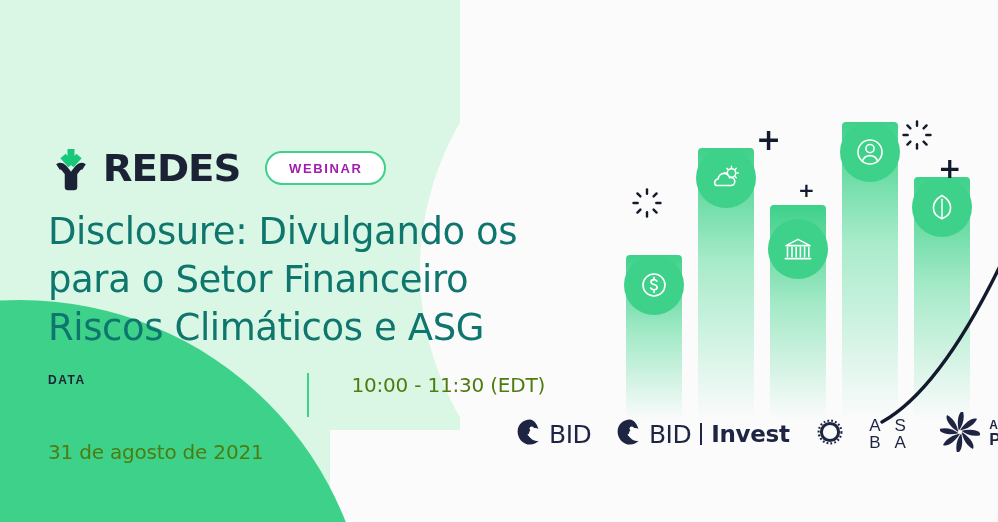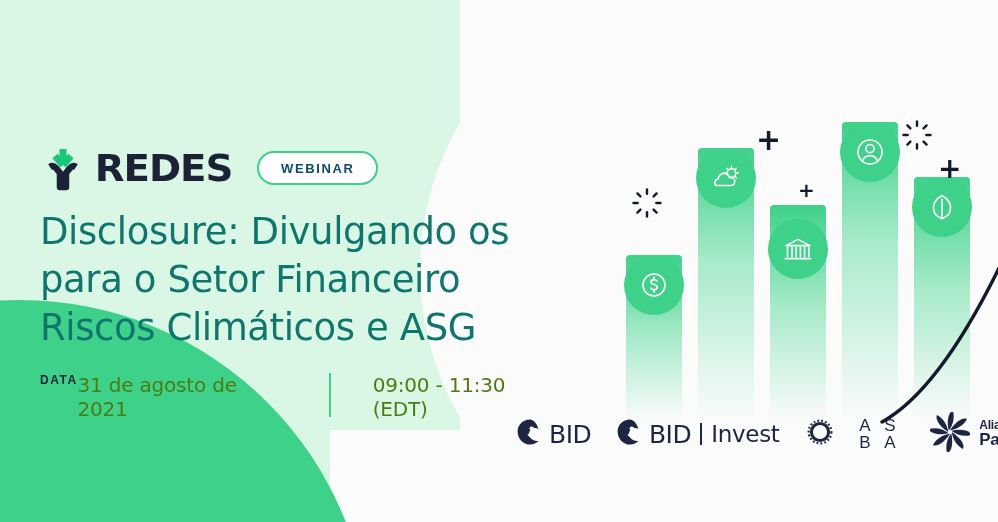--- a/index.html
+++ b/index.html
@@ -34,48 +34,48 @@
     width:620px;height:600px;border-radius:50% 0 0 50%;
     background:#fbfbfc;
   }
   .bg-white-bottom{
     position:absolute;left:330px;top:430px;
     width:700px;height:160px;
     background:#fbfbfc;
   }
 
   
-  .content{position:absolute;left:40px;top:0;width:520px;height:400px;}
+  .content{position:absolute;left:48px;top:0;width:520px;height:400px;}
 
   .logo-row{position:absolute;top:145px;left:0;display:flex;align-items:center;}
   .redes-mark{width:46px;height:46px;margin-right:10px;flex:0 0 auto;}
   .redes-word{
     font-size:38px;font-weight:bold;color:#1b2235;
     letter-spacing:-1px;line-height:1;
     font-family:"DejaVu Sans", sans-serif;
     transform:scaleX(1.02);
   }
   .pill{
     margin-left:26px;
     border:2px solid #3ed18a;border-radius:20px;
     background:#ffffff;
     padding:9px 22px 8px 22px;
     font-size:13px;font-weight:bold;letter-spacing:1.6px;
-    color:#0c4a6e;line-height:1;
+    color:#a21caf;line-height:1;
   }
 
   .headline{
     position:absolute;top:208px;left:0;width:500px;
     font-size:37px;line-height:48px;color:#0f766e;
     font-family:"DejaVu Sans", sans-serif;
     font-weight:400;letter-spacing:-0.4px;
   }
 
   .meta{position:absolute;top:373px;left:0;display:flex;align-items:flex-start;}
-  .meta-block{display:flex;flex-direction:row;}
+  .meta-block{display:flex;flex-direction:column;gap:44px;}
   .meta-label{
     font-size:12px;font-weight:bold;letter-spacing:1.5px;
     color:#1b2235;margin-bottom:9px;
   }
   .meta-value{
     font-size:20px;color:#4d7c0f;font-weight:400;
     font-family:"DejaVu Sans", sans-serif;letter-spacing:-0.2px;
   }
   .meta-div{
     width:2px;height:44px;background:#3ed18a;
@@ -102,21 +102,21 @@
   .partner{display:flex;align-items:center;color:#1e2542;}
   .p-gap{width:34px;}
   .bid-word{
     font-size:25px;font-weight:normal;letter-spacing:-0.5px;
     font-family:"DejaVu Sans", sans-serif;margin-left:4px;line-height:1;
   }
   .bid-sep{
     width:2px;height:22px;background:#1e2542;margin:0 9px;
   }
   .invest-word{
-    font-size:23px;font-weight:normal;letter-spacing:-0.3px;
+    font-size:23px;font-weight:bold;letter-spacing:-0.3px;
     font-family:"DejaVu Sans", sans-serif;line-height:1;
   }
   .asba-word{
     font-size:17px;letter-spacing:5px;font-weight:500;
     margin-left:22px;line-height:1;
   }
   .ap-text{margin-left:9px;line-height:1.05;}
   .ap-1{font-size:12px;font-weight:bold;letter-spacing:-0.2px;}
   .ap-2{font-size:17px;font-weight:bold;letter-spacing:-0.3px;}
 </style>
@@ -150,21 +150,21 @@
       <div>Riscos Climáticos e ASG</div>
     </div>
 
     <div class="meta">
       <div class="meta-block">
         <span class="meta-label">DATA</span>
         <span class="meta-value">31 de agosto de 2021</span>
       </div>
       <div class="meta-div"></div>
       <div class="meta-block">
-        <span class="meta-value">09:00 - 11:30 (EDT)</span>
+        <span class="meta-value">10:00 - 11:30 (EDT)</span>
       </div>
     </div>
   </div>
 
   <div class="chart">
 
     <div class="bar" style="left:28px;height:165px;background:linear-gradient(180deg,#3ed18a 0%,#9fe9c5 45%,rgba(210,245,228,0) 100%);"></div>
     <div class="bar" style="left:100px;height:272px;background:linear-gradient(180deg,#3ed18a 0%,#a8ebca 42%,rgba(210,245,228,0) 100%);"></div>
     <div class="bar" style="left:172px;height:215px;background:linear-gradient(180deg,#3ed18a 0%,#a2e9c6 45%,rgba(210,245,228,0) 100%);"></div>
     <div class="bar" style="left:244px;height:298px;background:linear-gradient(180deg,#3ed18a 0%,#a8ebca 40%,rgba(210,245,228,0) 100%);"></div>

